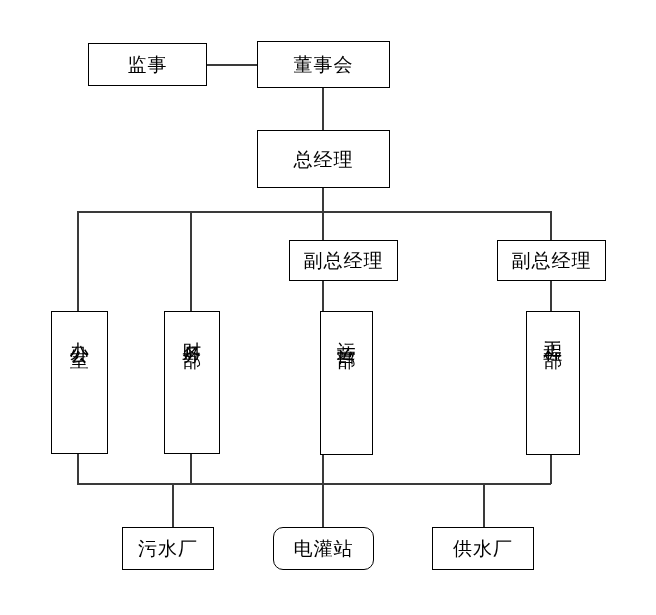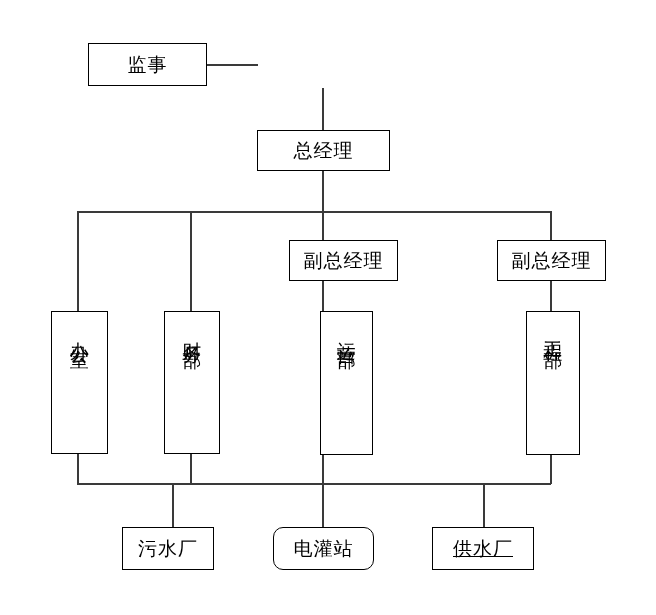--- a/index.html
+++ b/index.html
@@ -97,22 +97,25 @@
   <div class="edge h" style="left:77px; top:483px; width:474px;"></div>
 
   <div class="edge v" style="left:172px; top:483px; height:45px;"></div>
   <div class="edge v" style="left:322px; top:483px; height:45px;"></div>
   <div class="edge v" style="left:483px; top:483px; height:45px;"></div>
 
   <div class="node h" style="left:88px; top:43px; width:119px; height:43px;">
     <span class="label">监事</span>
   </div>
 
+  <div class="node h" style="left:257px; top:41px; width:133px; height:47px;">
+    <span class="label">董事会</span>
+  </div>
 
-  <div class="node h" style="left:257px; top:130px; width:133px; height:41px;">
+  <div class="node h" style="left:257px; top:130px; width:133px; height:58px;">
     <span class="label">总经理</span>
   </div>
 
   <div class="node h" style="left:289px; top:240px; width:109px; height:41px;">
     <span class="label">副总经理</span>
   </div>
 
   <div class="node h" style="left:497px; top:240px; width:109px; height:41px;">
     <span class="label">副总经理</span>
   </div>
@@ -134,17 +137,17 @@
   </div>
 
   <div class="node h" style="left:122px; top:527px; width:92px; height:43px;">
     <span class="label">污水厂</span>
   </div>
 
   <div class="node h" style="left:273px; top:527px; width:101px; height:43px;border-radius:10px;">
     <span class="label">电灌站</span>
   </div>
 
-  <div class="node h" style="left:432px; top:527px; width:102px; height:43px;text-decoration:underline;">
+  <div class="node h" style="left:432px; top:527px; width:102px; height:43px;">
     <span class="label">供水厂</span>
   </div>
 
 </div>
 
 </body></html>

